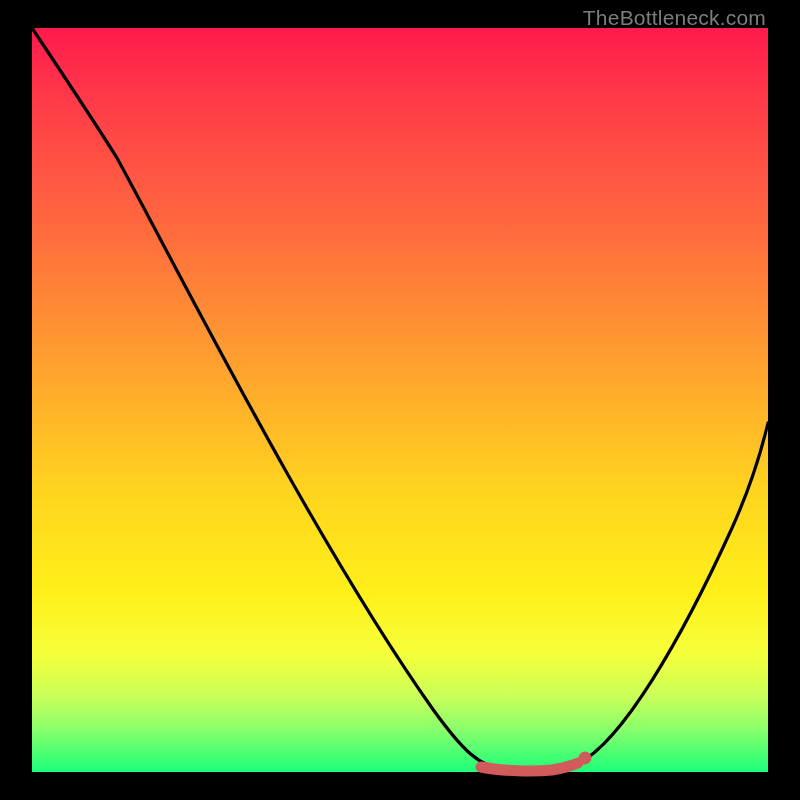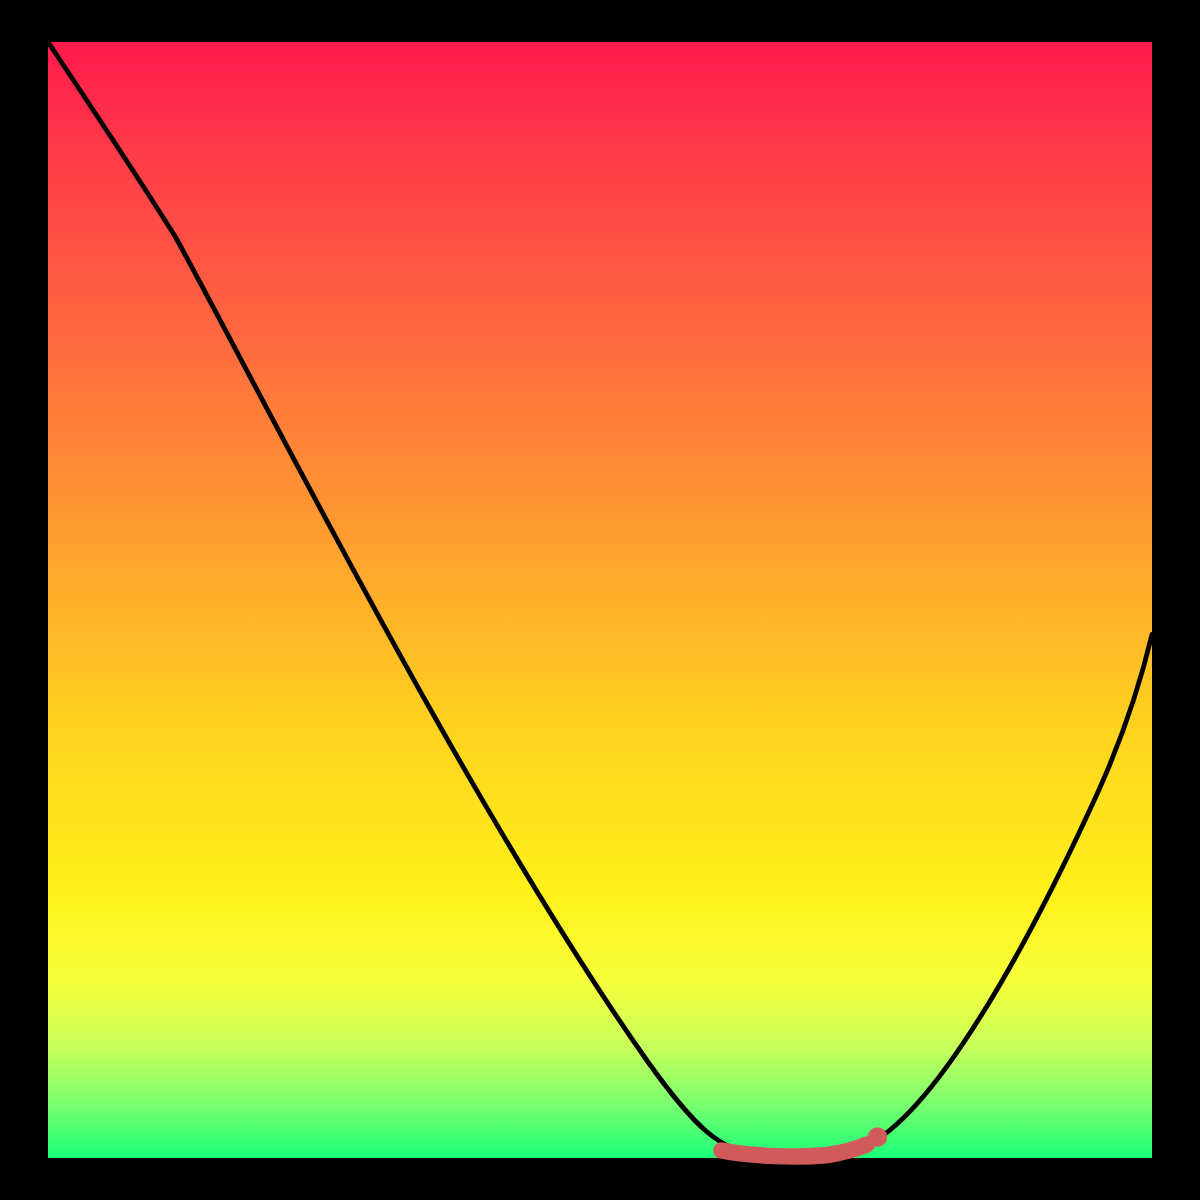--- a/index.html
+++ b/index.html
@@ -73,13 +73,14 @@
                C 590 715, 650 610, 700 500
                C 718 460, 730 420, 736 395" fill="none" stroke="#000" stroke-width="3.2" stroke-linecap="round"></path>
 
       <path d="M 449 739
                C 470 743, 500 744, 520 742
                C 532 740, 539 738, 546 735" fill="none" stroke="#d15a5a" stroke-width="11" stroke-linecap="round"></path>
 
       <circle cx="553" cy="730" r="6.5" fill="#d15a5a"></circle>
     </svg>
   </div>
+  <div class="watermark">TheBottleneck.com</div>
 </div>
 
 </body></html>

